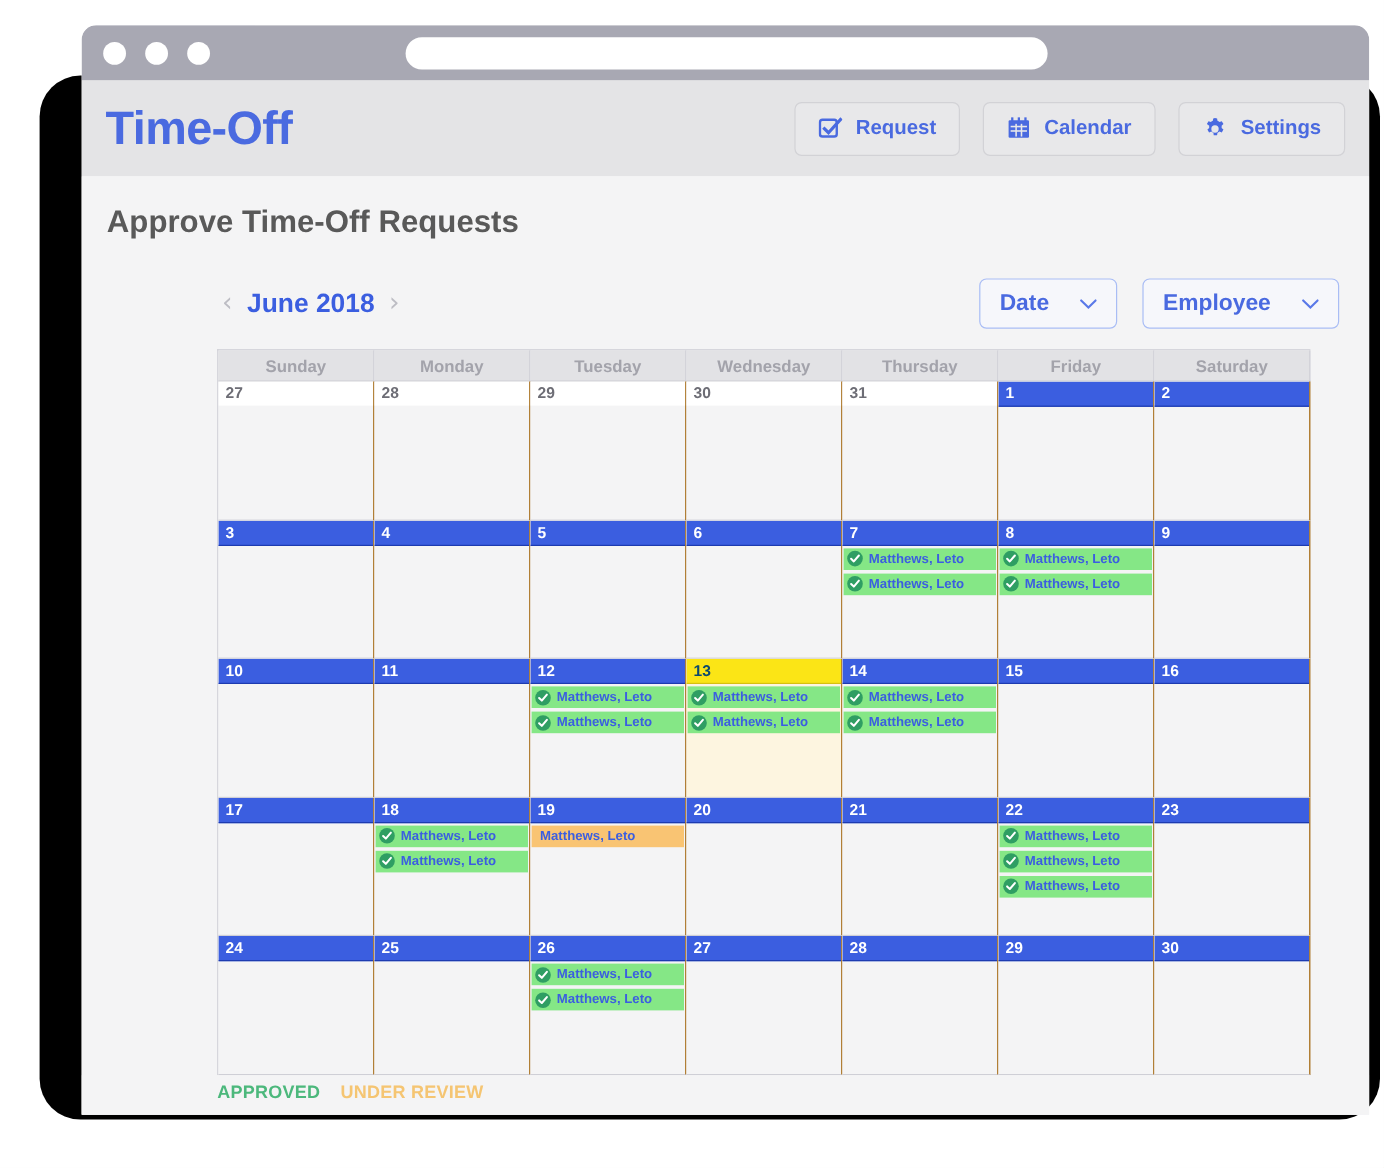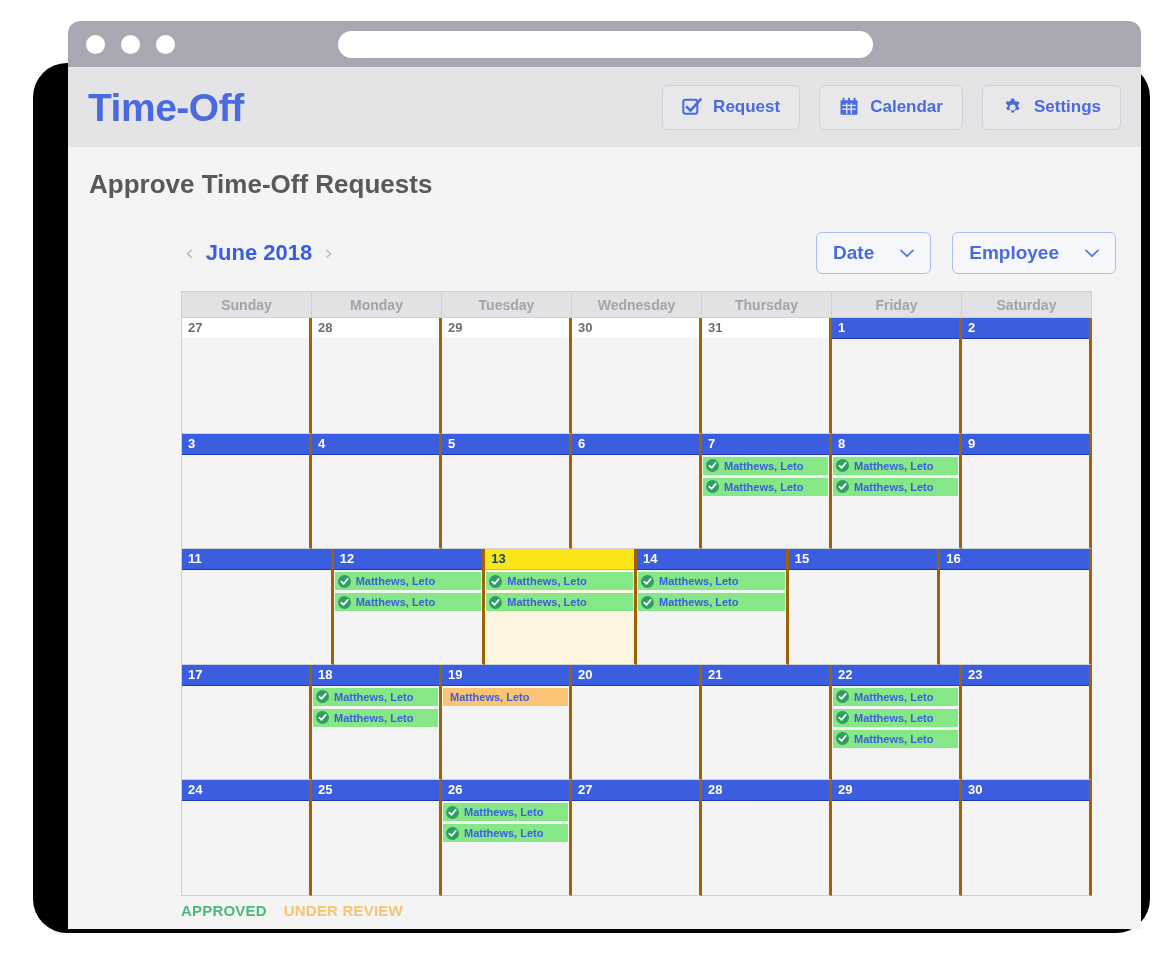--- a/index.html
+++ b/index.html
@@ -166,21 +166,21 @@
     border-bottom: 1px solid #cfcfd6;
     text-align: center;
     font-size: 14px;
     font-weight: bold;
     color: #a3a3ab;
     padding: 5px 0 4px 0;
   }
   .weekrow { display: flex; flex: 1 1 0; min-height: 0; }
   .daycell {
     flex: 1 1 0;
-    border-right: 3px solid #a16207;
+    border-right: 1px solid #a16207;
     border-bottom: 1px solid #cfcfd6;
     background: #f4f4f5;
     display: flex; flex-direction: column;
     min-width: 0;
     overflow: hidden;
   }
   .daycell.today { background: #fdf5e0; }
   .daynum {
     flex: 0 0 auto;
     font-size: 13px;
@@ -435,20 +435,24 @@
                     </div>
                   </div>
                 </div>
                 <div class="daycell">
                   <div class="daynum in-month">9</div>
                   <div class="events"></div>
                 </div>
               </div>
               <div class="weekrow">
                 <div class="daycell">
+                  <div class="daynum in-month">10</div>
+                  <div class="events"></div>
+                </div>
+                <div class="daycell">
                   <div class="daynum in-month">11</div>
                   <div class="events"></div>
                 </div>
                 <div class="daycell">
                   <div class="daynum in-month">12</div>
                   <div class="events">
                     <div class="evt approved">
                       <span class="badge">
                         <svg width="9" height="9" viewBox="0 0 10 10">
                           <path d="M1.4 5.2 L3.9 7.6 L8.6 2.1" fill="none" stroke="#ffffff" stroke-width="1.9" stroke-linecap="round" stroke-linejoin="round"></path>

